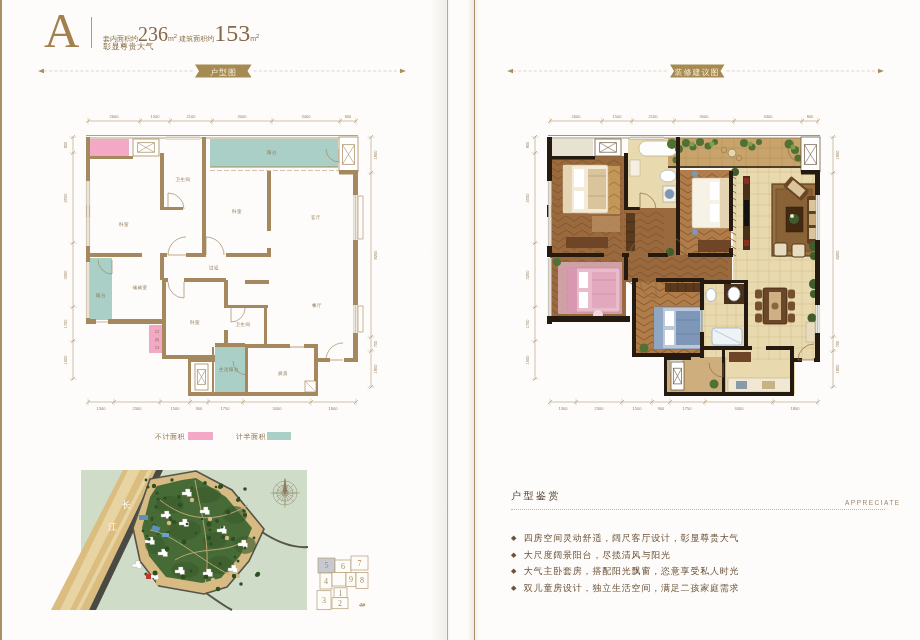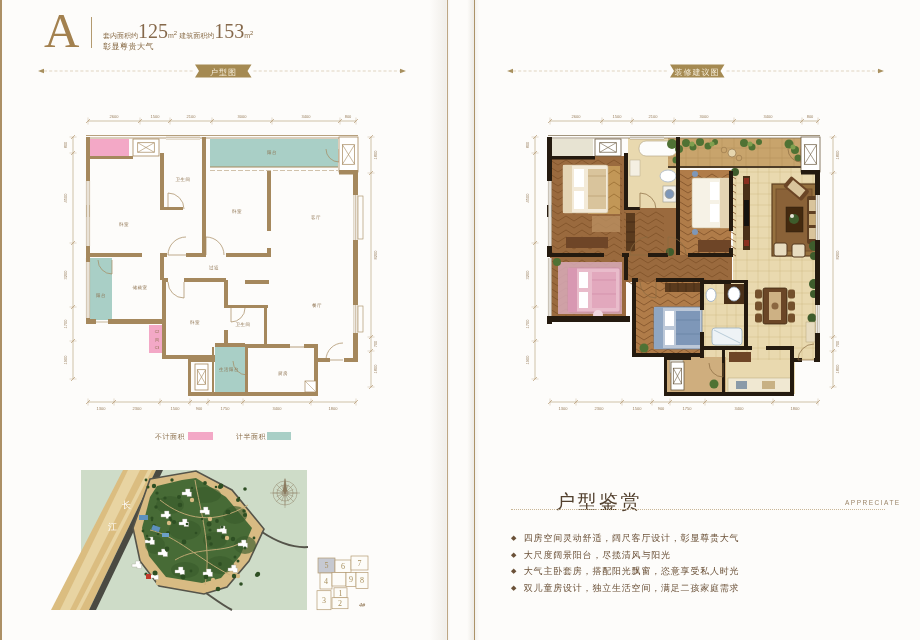--- a/index.html
+++ b/index.html
@@ -4,21 +4,21 @@
 body{position:relative;font-family:"Liberation Sans",sans-serif;}
 .abs{position:absolute;}
 </style></head><body>
 
 <div class="abs" style="left:0;top:0;width:1.5px;height:640px;background:#ac9065;"></div>
 
 <div class="abs" style="left:44px;top:6px;font-family:'Liberation Serif',serif;font-size:49px;line-height:1;color:#a3814f;">A</div>
 
 <div class="abs" style="left:91px;top:17px;width:1px;height:31px;background:#b39a6f;"></div>
 
-<div class="abs" style="left:103px;top:20px;color:#8a6d49;font-size:7px;white-space:nowrap;">套内面积约<span style="font-family:'Liberation Serif',serif;font-size:20px;color:#85684a;">125</span>m<sup style="font-size:6px">2</sup> 建筑面积约<span style="font-family:'Liberation Serif',serif;font-size:20px;color:#85684a;">153</span>m<sup style="font-size:6px">2</sup></div>
+<div class="abs" style="left:103px;top:20px;color:#8a6d49;font-size:7px;white-space:nowrap;">套内面积约<span style="font-family:'Liberation Serif',serif;font-size:20px;color:#85684a;">236</span>m<sup style="font-size:6px">2</sup> 建筑面积约<span style="font-family:'Liberation Serif',serif;font-size:24px;color:#85684a;">153</span>m<sup style="font-size:6px">2</sup></div>
 
 <div class="abs" style="left:103px;top:41px;color:#8a6d49;font-size:8px;letter-spacing:0.5px;">彰显尊贵大气</div>
 
 <svg style="position:absolute;left:0;top:0;width:920px;height:640px" viewBox="0 0 920 640">
     <path d="M44 71 H193" stroke="#d2c3a8" stroke-width="0.7" stroke-dasharray="3 2.2" fill="none"></path>
     <path d="M253.5 71 H400" stroke="#d2c3a8" stroke-width="0.7" stroke-dasharray="3 2.2" fill="none"></path>
     <path d="M38 71 l6 -2.2 v4.4 z" fill="#a8905e"></path>
     <path d="M406 71 l-6 -2.2 v4.4 z" fill="#a8905e"></path>
 <polygon points="195,64.5 251.5,64.5 247.5,71 251.5,77.5 195,77.5 199,71" fill="#a58a52"></polygon>
     <text x="223.5" y="74.5" font-size="8" fill="#f4ecd8" text-anchor="middle" letter-spacing="1" font-family="Liberation Sans">户型图</text>
@@ -1036,21 +1036,21 @@
         <path d="M369 389 L373 385" stroke="#b49b72" stroke-width="0.7"></path>
         <path d="M367.5 387 H374.5" stroke="#b49b72" stroke-width="0.35"></path>
         <text x="377" y="155" font-size="4" fill="#9a7f5e" text-anchor="middle" transform="rotate(-90 377 155)">1800</text>
         <text x="377" y="255" font-size="4" fill="#9a7f5e" text-anchor="middle" transform="rotate(-90 377 255)">8200</text>
         <text x="377" y="344" font-size="4" fill="#9a7f5e" text-anchor="middle" transform="rotate(-90 377 344)">700</text>
         <text x="377" y="369" font-size="4" fill="#9a7f5e" text-anchor="middle" transform="rotate(-90 377 369)">1800</text>
       </g>
 </g>
 </svg>
 
-<div class="abs" style="left:511px;top:489px;font-family:'Liberation Serif',serif;font-size:19px;color:#52402e;letter-spacing:2.5px;margin-left:45px;">户型鉴赏</div>
+<div class="abs" style="left:511px;top:489px;font-family:'Liberation Serif',serif;font-size:10px;color:#52402e;letter-spacing:2.5px;">户型鉴赏</div>
 
 <div class="abs" style="left:845px;top:499px;font-size:6.5px;color:#9a8468;letter-spacing:1.5px;">APPRECIATE</div>
 
 <div class="abs" style="left:511px;top:509px;width:374px;height:0;border-top:1px dotted #c9b696;"></div>
 
 <div class="abs" style="left:511px;top:530px;font-size:9px;color:#6b5138;letter-spacing:0.8px;line-height:16.5px;">
 <div><span style="font-size:7px;vertical-align:1px;">◆</span>&nbsp; 四房空间灵动舒适，阔尺客厅设计，彰显尊贵大气</div>
 <div><span style="font-size:7px;vertical-align:1px;">◆</span>&nbsp; 大尺度阔景阳台，尽揽清风与阳光</div>
 <div><span style="font-size:7px;vertical-align:1px;">◆</span>&nbsp; 大气主卧套房，搭配阳光飘窗，恣意享受私人时光</div>
 <div><span style="font-size:7px;vertical-align:1px;">◆</span>&nbsp; 双儿童房设计，独立生活空间，满足二孩家庭需求</div>

